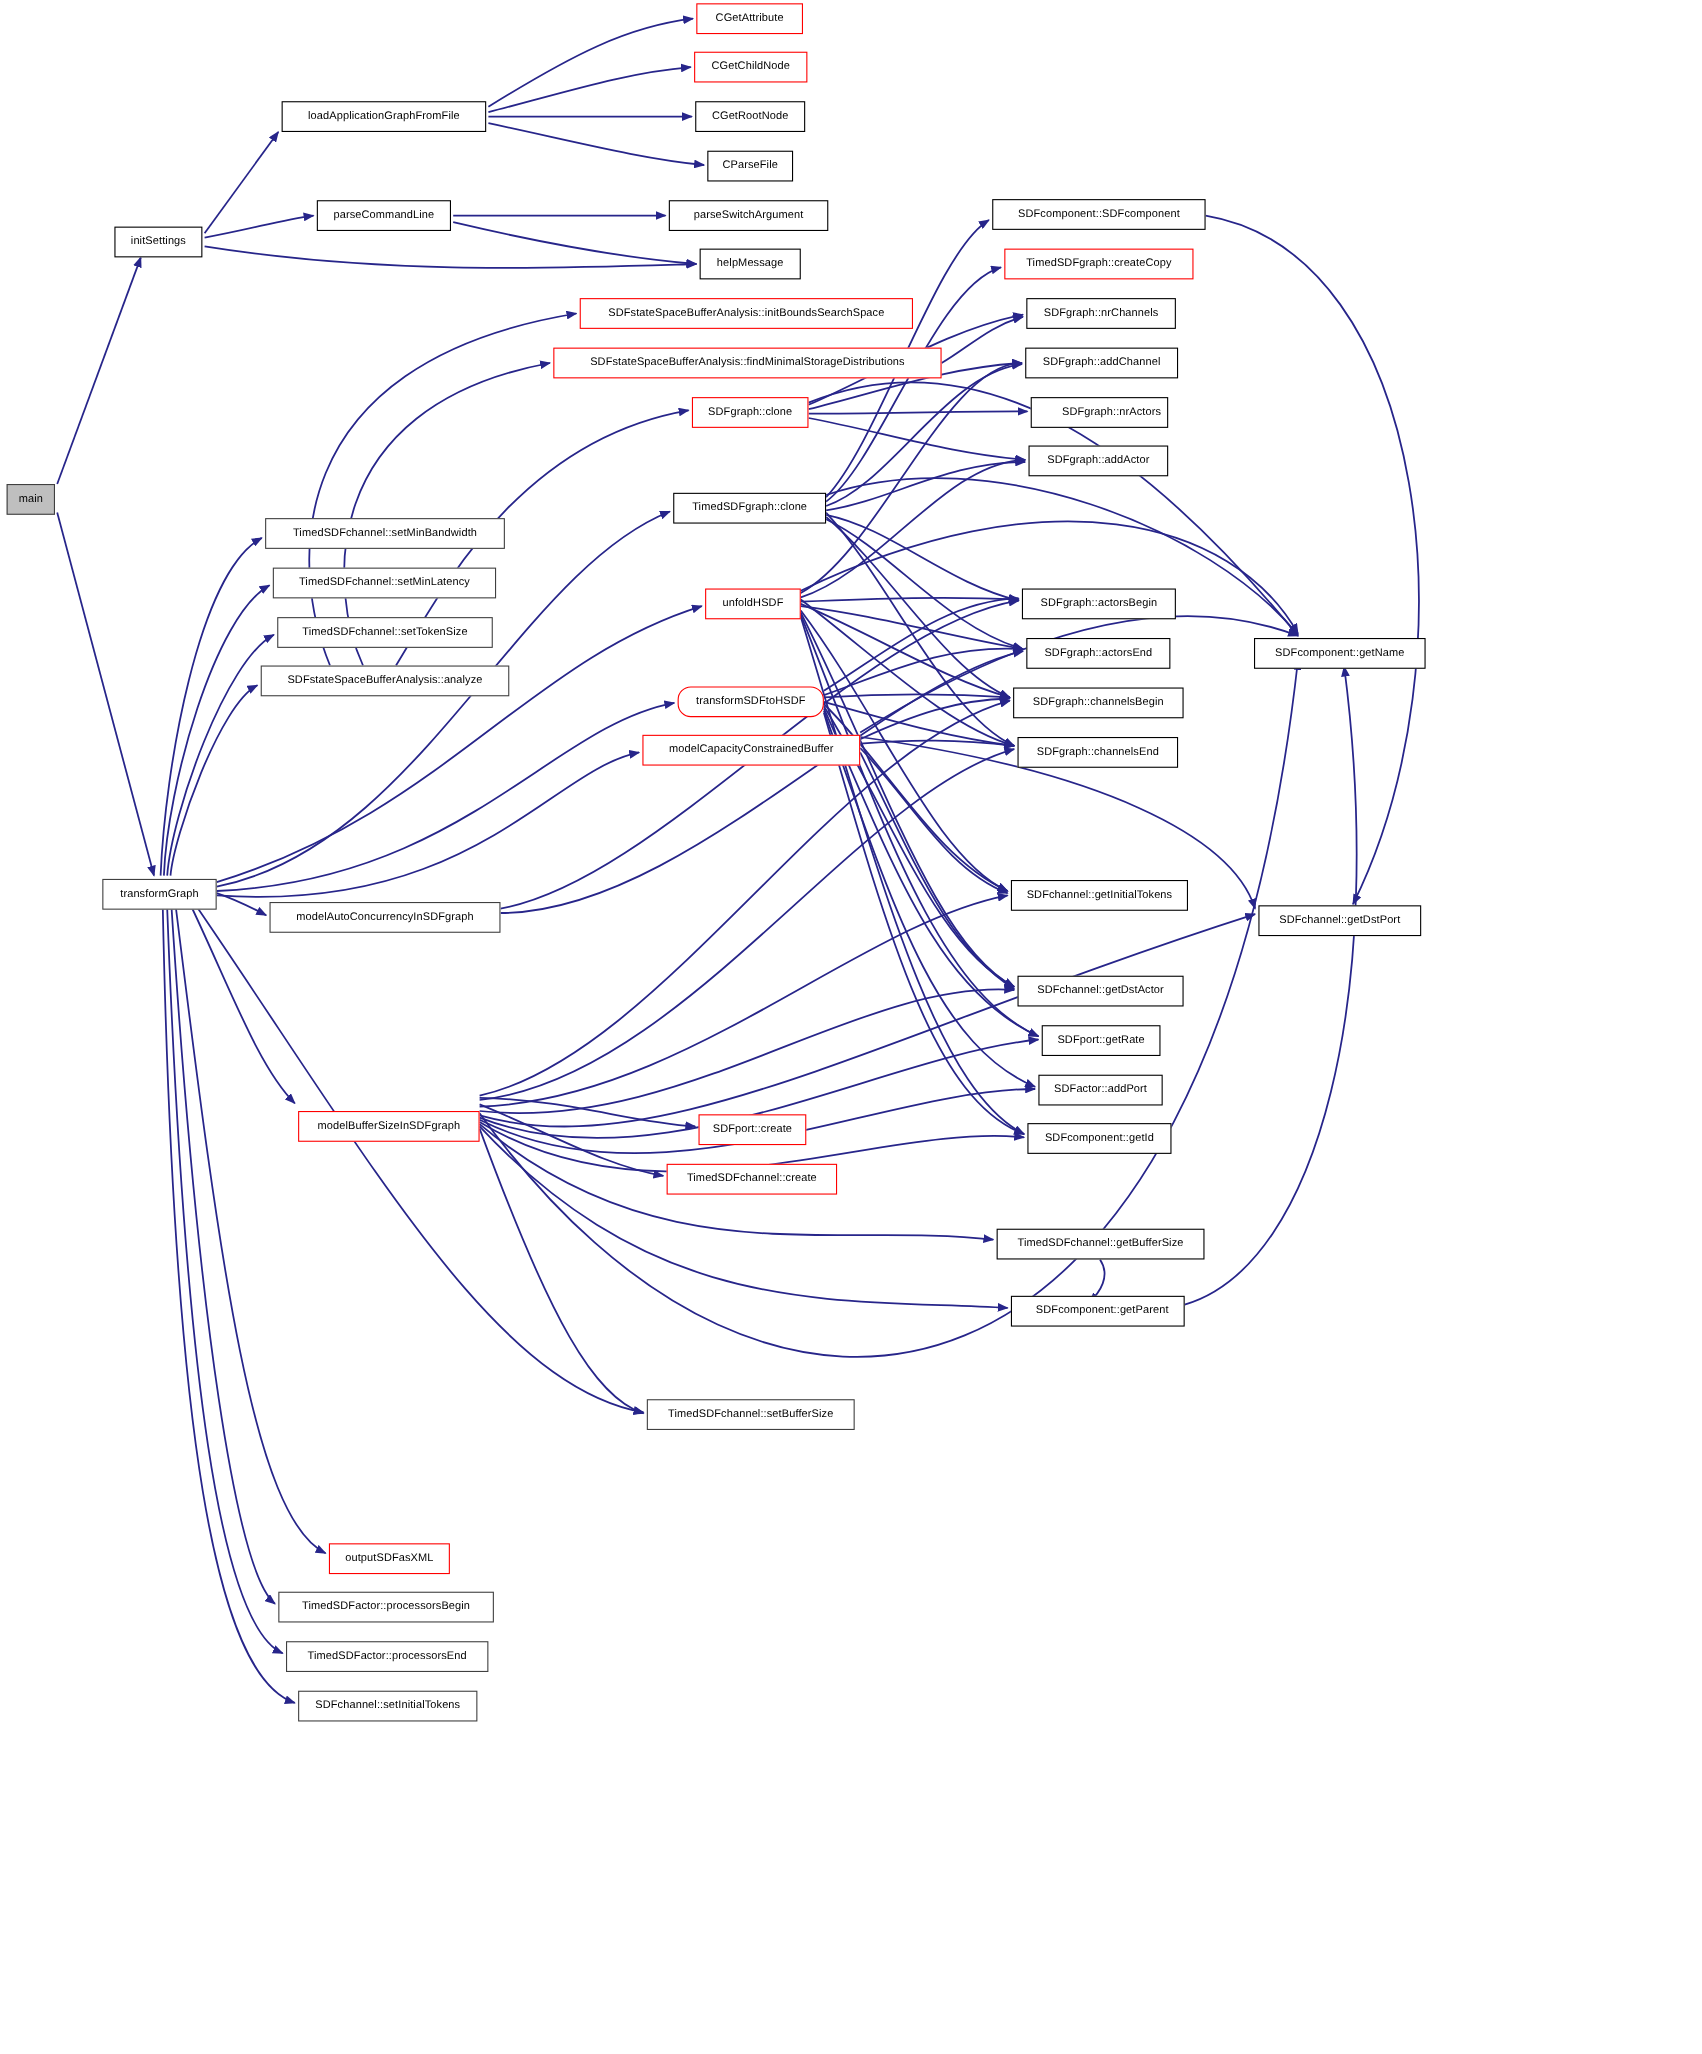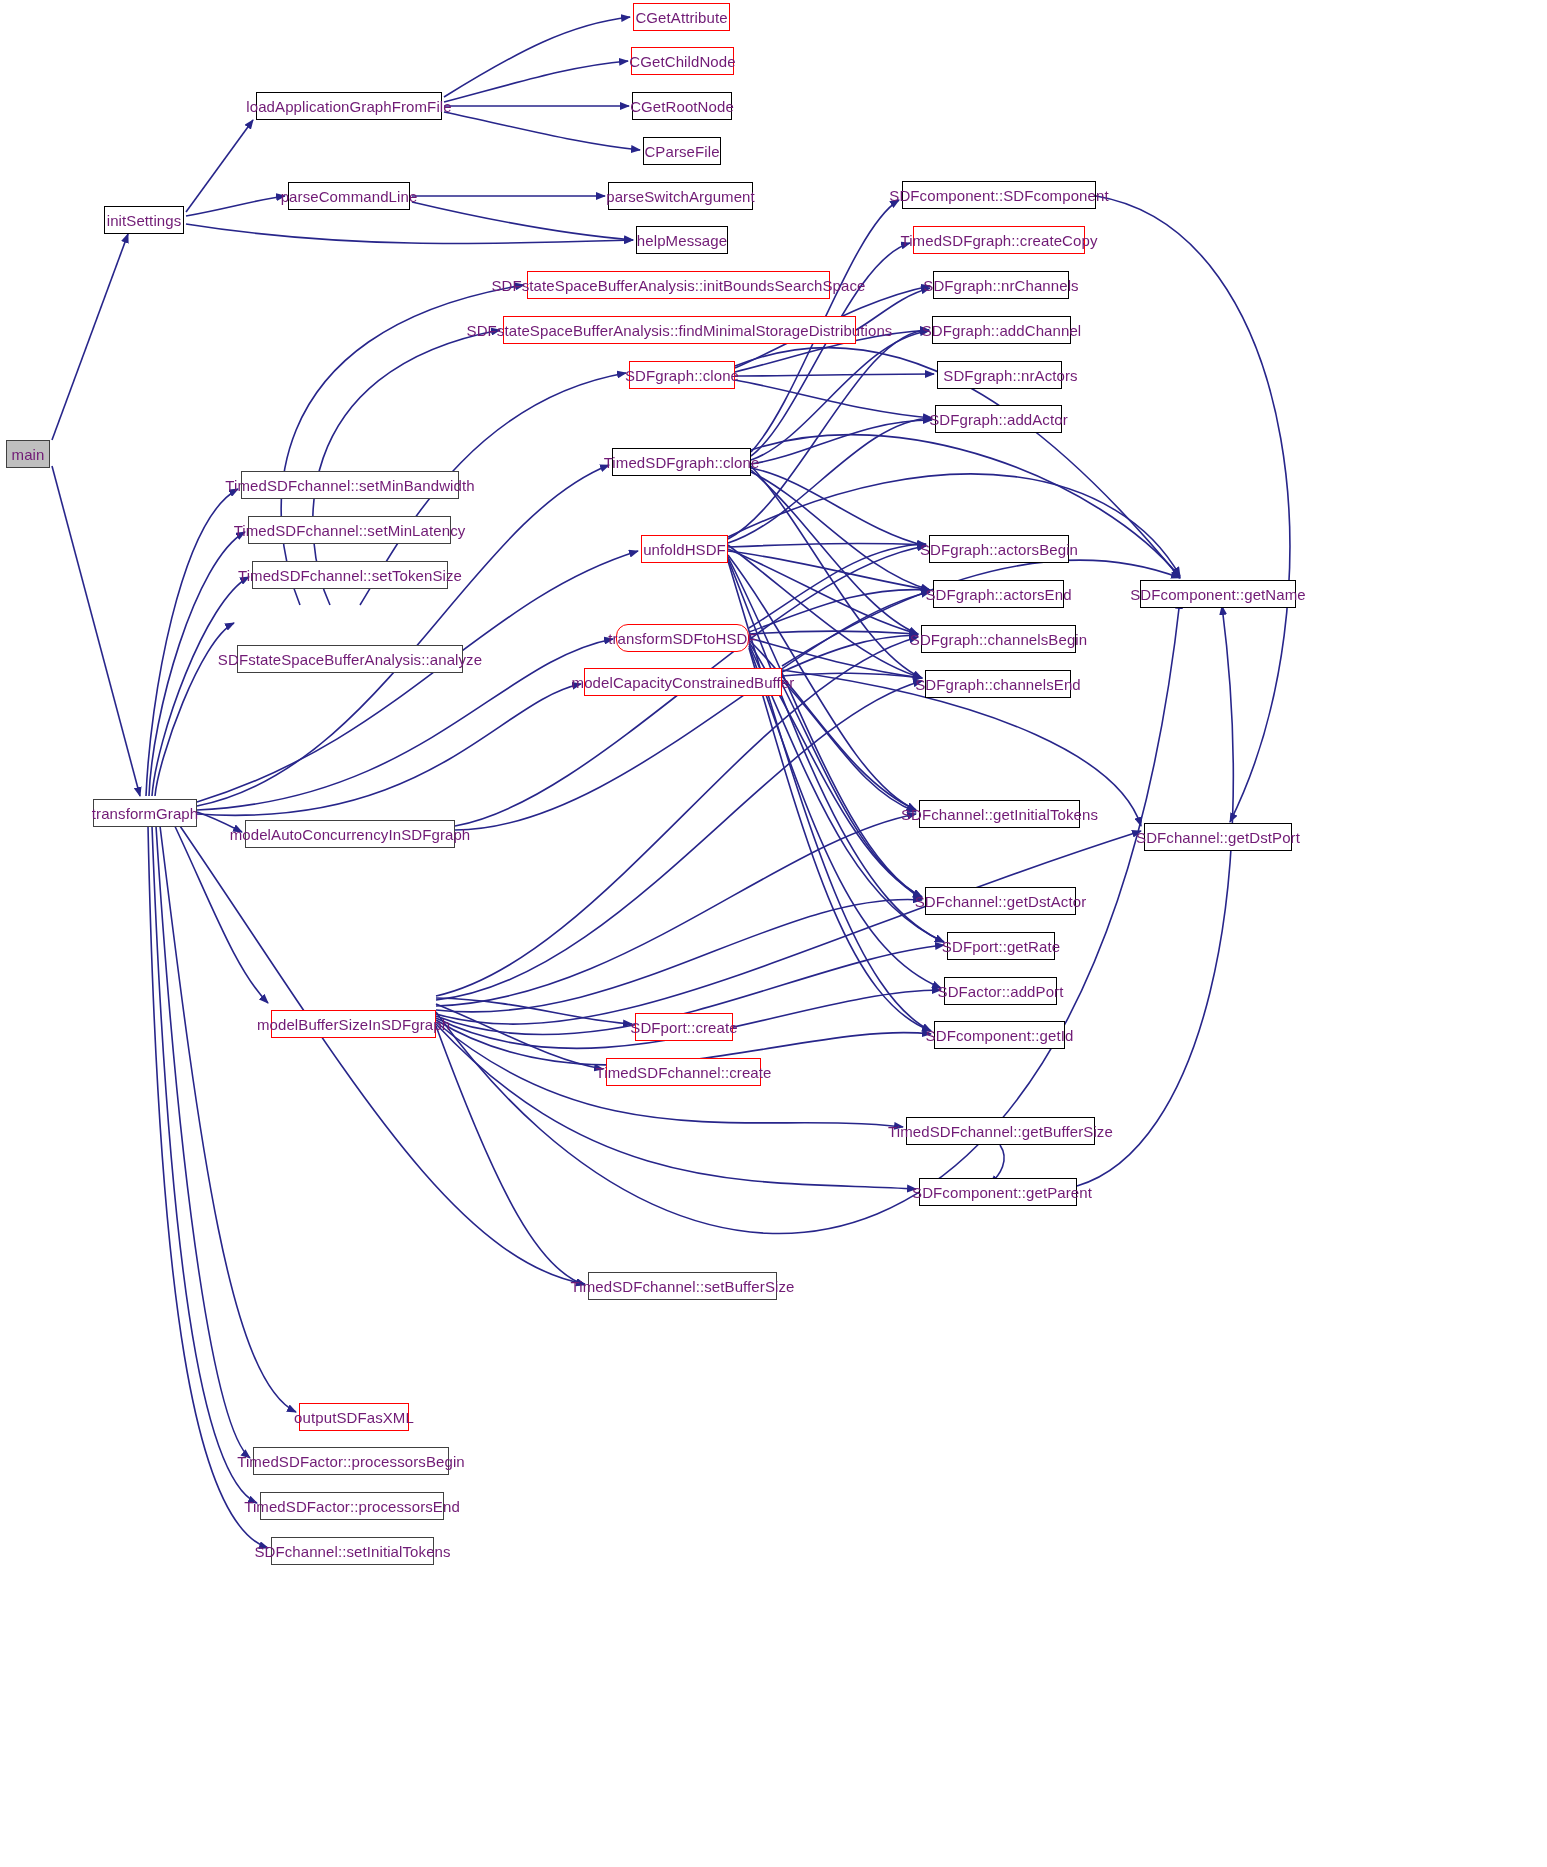--- a/index.html
+++ b/index.html
@@ -4,22 +4,22 @@
 <style>
   html,body{margin:0;padding:0;background:#ffffff;}
   body{font-family:"Liberation Sans",sans-serif;}
   #canvas{position:relative;width:1547px;height:1867px;background:#ffffff;overflow:hidden;}
   svg#edges{position:absolute;left:0;top:0;width:1547px;height:1867px;pointer-events:none;}
   .node{
     position:absolute;
     box-sizing:border-box;
     border:1px solid #000000;
     background:#ffffff;
-    color:#701a75;
-    font-size:15px;
+    color:#000000;
+    font-size:10px;
     line-height:1;
     display:flex;
     align-items:center;
     justify-content:center;
     white-space:nowrap;
     height:28px;
     padding:0 8px;
     letter-spacing:0.1px;
   }
   .node.red{border-color:#ff0000;}
@@ -185,21 +185,21 @@
     <div class="node" style="left: 1144px; top: 823px; width: 148px;">SDFchannel::getDstPort</div>
     <div class="node" style="left: 925px; top: 887px; width: 151px;">SDFchannel::getDstActor</div>
     <div class="node" style="left: 947px; top: 932px; width: 108px;">SDFport::getRate</div>
     <div class="node" style="left: 944px; top: 977px; width: 113px;">SDFactor::addPort</div>
     <div class="node" style="left: 934px; top: 1021px; width: 131px;">SDFcomponent::getId</div>
     <div class="node" style="left: 906px; top: 1117px; width: 189px;">TimedSDFchannel::getBufferSize</div>
     <div class="node" style="left: 919px; top: 1178px; width: 158px; padding-left: 16px;">SDFcomponent::getParent</div>
     <div class="node gray-border" style="left: 241px; top: 471px; width: 218px;">TimedSDFchannel::setMinBandwidth</div>
     <div class="node gray-border" style="left: 248px; top: 516px; width: 203px;">TimedSDFchannel::setMinLatency</div>
     <div class="node gray-border" style="left: 252px; top: 561px; width: 196px;">TimedSDFchannel::setTokenSize</div>
-    <div class="node gray-border" style="left: 237px; top: 605px; width: 226px; margin-top: 40px;">SDFstateSpaceBufferAnalysis::analyze</div>
+    <div class="node gray-border" style="left: 237px; top: 605px; width: 226px;">SDFstateSpaceBufferAnalysis::analyze</div>
     <div class="node gray-border" style="left: 93px; top: 799px; width: 104px;">transformGraph</div>
     <div class="node gray-border" style="left: 245px; top: 820px; width: 210px;">modelAutoConcurrencyInSDFgraph</div>
     <div class="node red" style="left: 271px; top: 1010px; width: 165px;">modelBufferSizeInSDFgraph</div>
     <div class="node red" style="left: 635px; top: 1013px; width: 98px;">SDFport::create</div>
     <div class="node red" style="left: 606px; top: 1058px; width: 155px;">TimedSDFchannel::create</div>
     <div class="node gray-border" style="left: 588px; top: 1272px; width: 189px;">TimedSDFchannel::setBufferSize</div>
     <div class="node red" style="left: 299px; top: 1403px; width: 110px;">outputSDFasXML</div>
     <div class="node gray-border" style="left: 253px; top: 1447px; width: 196px;">TimedSDFactor::processorsBegin</div>
     <div class="node gray-border" style="left: 260px; top: 1492px; width: 184px;">TimedSDFactor::processorsEnd</div>
     <div class="node gray-border" style="left: 271px; top: 1537px; width: 163px;">SDFchannel::setInitialTokens</div>

